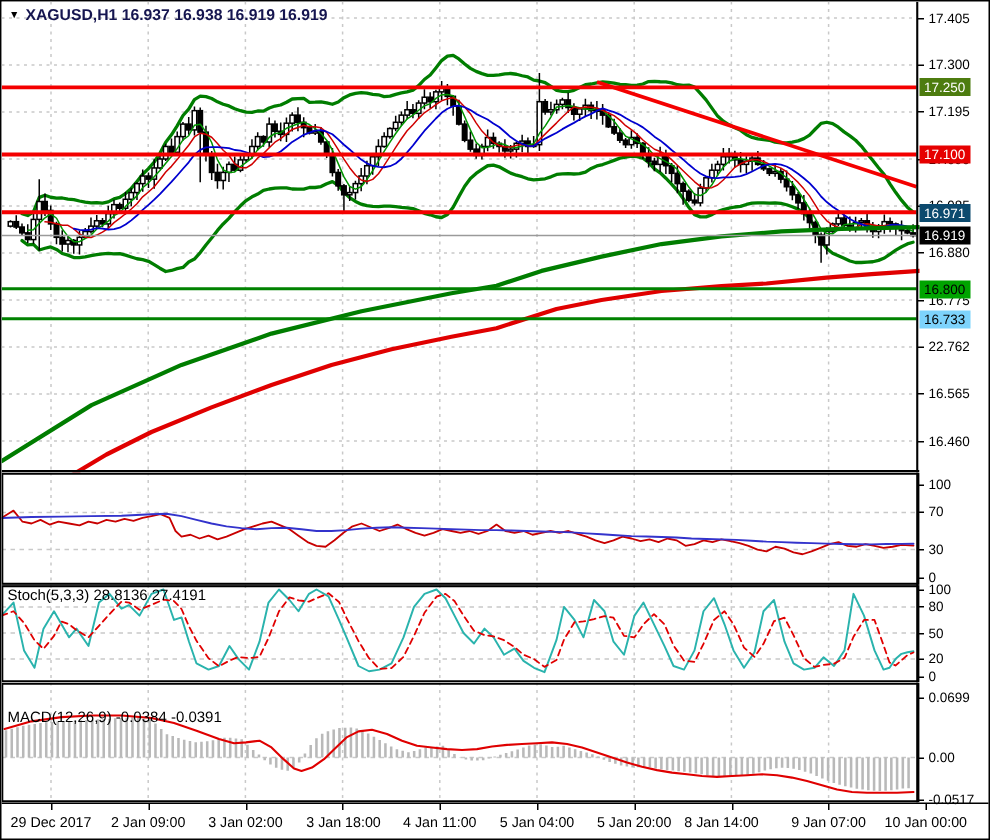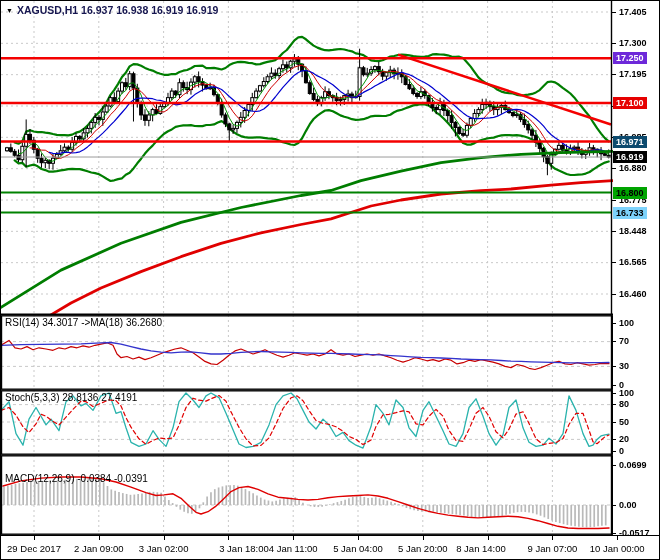--- a/index.html
+++ b/index.html
@@ -4,21 +4,21 @@
 <style>
   html,body{margin:0;padding:0;background:#fff;}
   #app{position:relative;width:660px;height:560px;background:#fff;
        font-family:"Liberation Sans",sans-serif;overflow:hidden;
        border:1px solid #000;box-sizing:border-box;}
   .panel-svg{position:absolute;left:0;display:block;}
   #hdr{position:absolute;left:5px;top:3px;font-size:10.5px;font-weight:600;
        color:#15154f;white-space:nowrap;z-index:6;}
   #hdr .tri{font-size:7px;position:relative;top:-1px;margin-right:4px;color:#000;}
   .ind-label{position:absolute;left:4px;font-size:10px;color:#000;z-index:6;white-space:nowrap;}
-  #axis-col{position:absolute;left:611px;top:0;width:49px;height:420px;z-index:5;font-weight:bold;}
+  #axis-col{position:absolute;left:611px;top:0;width:49px;height:420px;z-index:5;}
   .tickmark{position:absolute;left:0;width:4px;height:1px;background:#000;}
   .ticklbl{position:absolute;left:7px;font-size:9px;color:#000;white-space:nowrap;}
   .badge{position:absolute;left:1px;font-size:9px;line-height:12px;height:12px;
          padding:0 3px;white-space:nowrap;z-index:7;}
   #time-axis{position:absolute;left:0;top:534px;width:660px;height:26px;
              border-top:1.5px solid #000;box-sizing:border-box;}
   .tlabel{position:absolute;top:7px;font-size:9.5px;color:#000;transform:translateX(-50%);white-space:nowrap;}
   .ttick{position:absolute;top:0;width:1px;height:4px;background:#000;}
 </style>
 </head>
@@ -633,41 +633,40 @@
       </g>
       <g>
         <line x1="610.5" y1="0" x2="610.5" y2="80" stroke="#000000" stroke-width="1.4"></line>
         <rect x="0.5" y="0.8" width="611" height="78.4" fill="none" stroke="#000000" stroke-width="1.4"></rect>
       </g>
     </svg>
 
   <div id="hdr">
     <span class="tri">▼</span><span>XAGUSD,H1 16.937 16.938 16.919 16.919</span>
   </div>
-  <div class="ind-label" style="top:316px">RSI(14) 34.3017  -&gt;MA(18) 36.2680</div>
   <div class="ind-label" style="top:391px">Stoch(5,3,3) 28.8136 27.4191</div>
   <div class="ind-label" style="top:472px">MACD(12,26,9) -0.0384 -0.0391</div>
 
   <div id="axis-col">
       <div class="tickmark" style="top: 10.5px;"></div>
       <div class="ticklbl" style="top: 5.5px;">17.405</div>
       <div class="tickmark" style="top: 41.8333px;"></div>
       <div class="ticklbl" style="top: 36.8333px;">17.300</div>
       <div class="tickmark" style="top: 73.1667px;"></div>
       <div class="ticklbl" style="top: 68.1667px;">17.195</div>
       <div class="tickmark" style="top: 104.5px;"></div>
       <div class="ticklbl" style="top: 99.5px;">17.090</div>
       <div class="tickmark" style="top: 135.833px;"></div>
       <div class="ticklbl" style="top: 130.833px;">16.985</div>
       <div class="tickmark" style="top: 167.167px;"></div>
       <div class="ticklbl" style="top: 162.167px;">16.880</div>
       <div class="tickmark" style="top: 198.5px;"></div>
       <div class="ticklbl" style="top: 193.5px;">16.775</div>
       <div class="tickmark" style="top: 229.833px;"></div>
-      <div class="ticklbl" style="top: 224.833px;">18.448</div>
+      <div class="ticklbl" style="top: 224.833px;">22.762</div>
       <div class="tickmark" style="top: 261.167px;"></div>
       <div class="ticklbl" style="top: 256.167px;">16.565</div>
       <div class="tickmark" style="top: 292.5px;"></div>
       <div class="ticklbl" style="top: 287.5px;">16.460</div>
       <div class="tickmark" style="top: 321.5px;"></div>
       <div class="ticklbl" style="top: 316.5px;">100</div>
       <div class="tickmark" style="top: 340.1px;"></div>
       <div class="ticklbl" style="top: 335.1px;">70</div>
       <div class="tickmark" style="top: 364.9px;"></div>
       <div class="ticklbl" style="top: 359.9px;">30</div>
@@ -682,36 +681,36 @@
       <div class="tickmark" style="top: 437.9px;"></div>
       <div class="ticklbl" style="top: 432.9px;">20</div>
       <div class="tickmark" style="top: 449.5px;"></div>
       <div class="ticklbl" style="top: 444.5px;">0</div>
       <div class="tickmark" style="top: 464.356px;"></div>
       <div class="ticklbl" style="top: 459.356px;">0.0699</div>
       <div class="tickmark" style="top: 503.5px;"></div>
       <div class="ticklbl" style="top: 498.5px;">0.00</div>
       <div class="tickmark" style="top: 532.452px;"></div>
       <div class="ticklbl" style="top: 527.452px;">-0.0517</div>
-      <div class="badge" style="top: 51.254px; background: #6d28d9; color: rgb(255, 255, 255);">17.250</div>
+      <div class="badge" style="top: 51.254px; background: #4d7c0f; color: rgb(255, 255, 255);">17.250</div>
       <div class="badge" style="top: 96.0159px; background: rgb(230, 0, 0); color: rgb(255, 255, 255);">17.100</div>
       <div class="badge" style="top: 134.511px; background: #0c4a6e; color: rgb(255, 255, 255);">16.971</div>
       <div class="badge" style="top: 185.54px; background: rgb(0, 164, 0); color: rgb(0, 0, 0);">16.800</div>
       <div class="badge" style="top: 205.533px; background: #7dd3fc; color: rgb(0, 0, 0);">16.733</div>
       <div class="badge" style="top: 150.029px; background: rgb(0, 0, 0); color: rgb(255, 255, 255);">16.919</div>
     </div>
   <div id="time-axis">
       <div class="ttick" style="left: 33px;"></div>
       <div class="tlabel" style="left: 33px;">29 Dec 2017</div>
       <div class="ttick" style="left: 97.8px;"></div>
       <div class="tlabel" style="left: 97.8px;">2 Jan 09:00</div>
       <div class="ttick" style="left: 162.6px;"></div>
       <div class="tlabel" style="left: 162.6px;">3 Jan 02:00</div>
       <div class="ttick" style="left: 227.4px;"></div>
-      <div class="tlabel" style="left: 243px;">3 Jan 18:00</div>
+      <div class="tlabel" style="left: 228px;">3 Jan 18:00</div>
       <div class="ttick" style="left: 292.2px;"></div>
       <div class="tlabel" style="left: 292.2px;">4 Jan 11:00</div>
       <div class="ttick" style="left: 357px;"></div>
       <div class="tlabel" style="left: 357px;">5 Jan 04:00</div>
       <div class="ttick" style="left: 421.8px;"></div>
       <div class="tlabel" style="left: 421.8px;">5 Jan 20:00</div>
       <div class="ttick" style="left: 486.6px;"></div>
       <div class="tlabel" style="left: 480px;">8 Jan 14:00</div>
       <div class="ttick" style="left: 551.4px;"></div>
       <div class="tlabel" style="left: 551.4px;">9 Jan 07:00</div>

